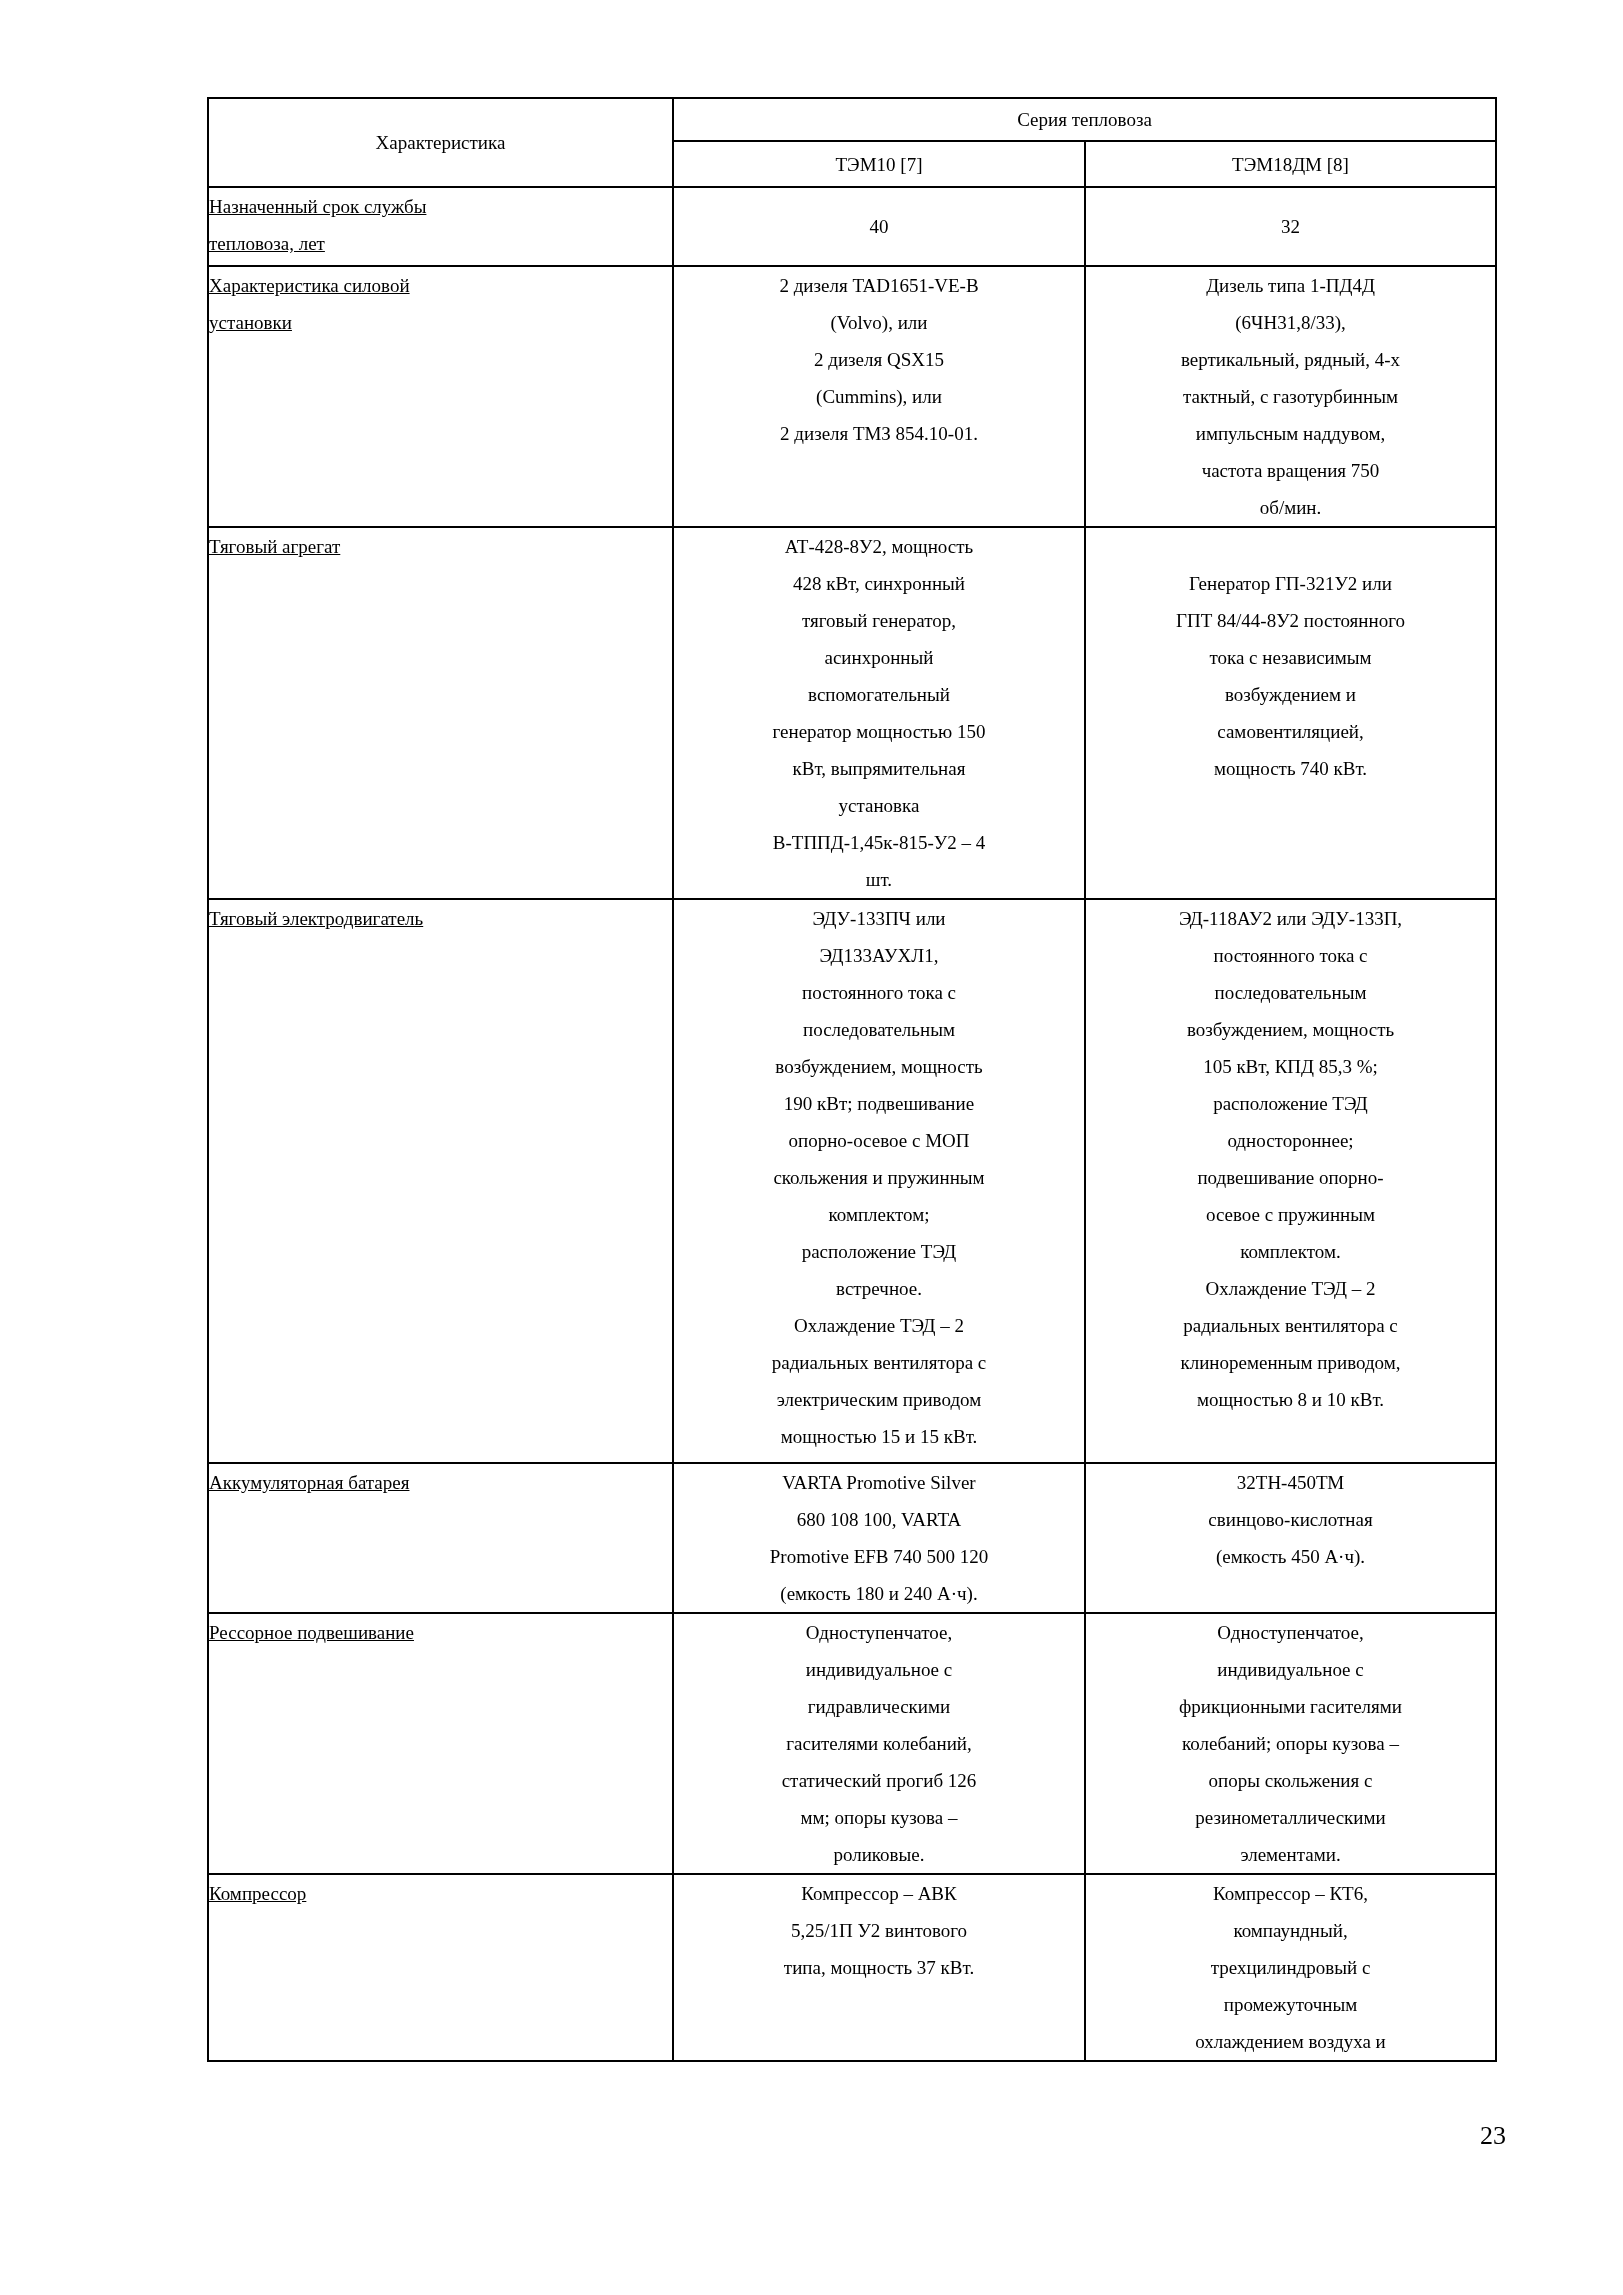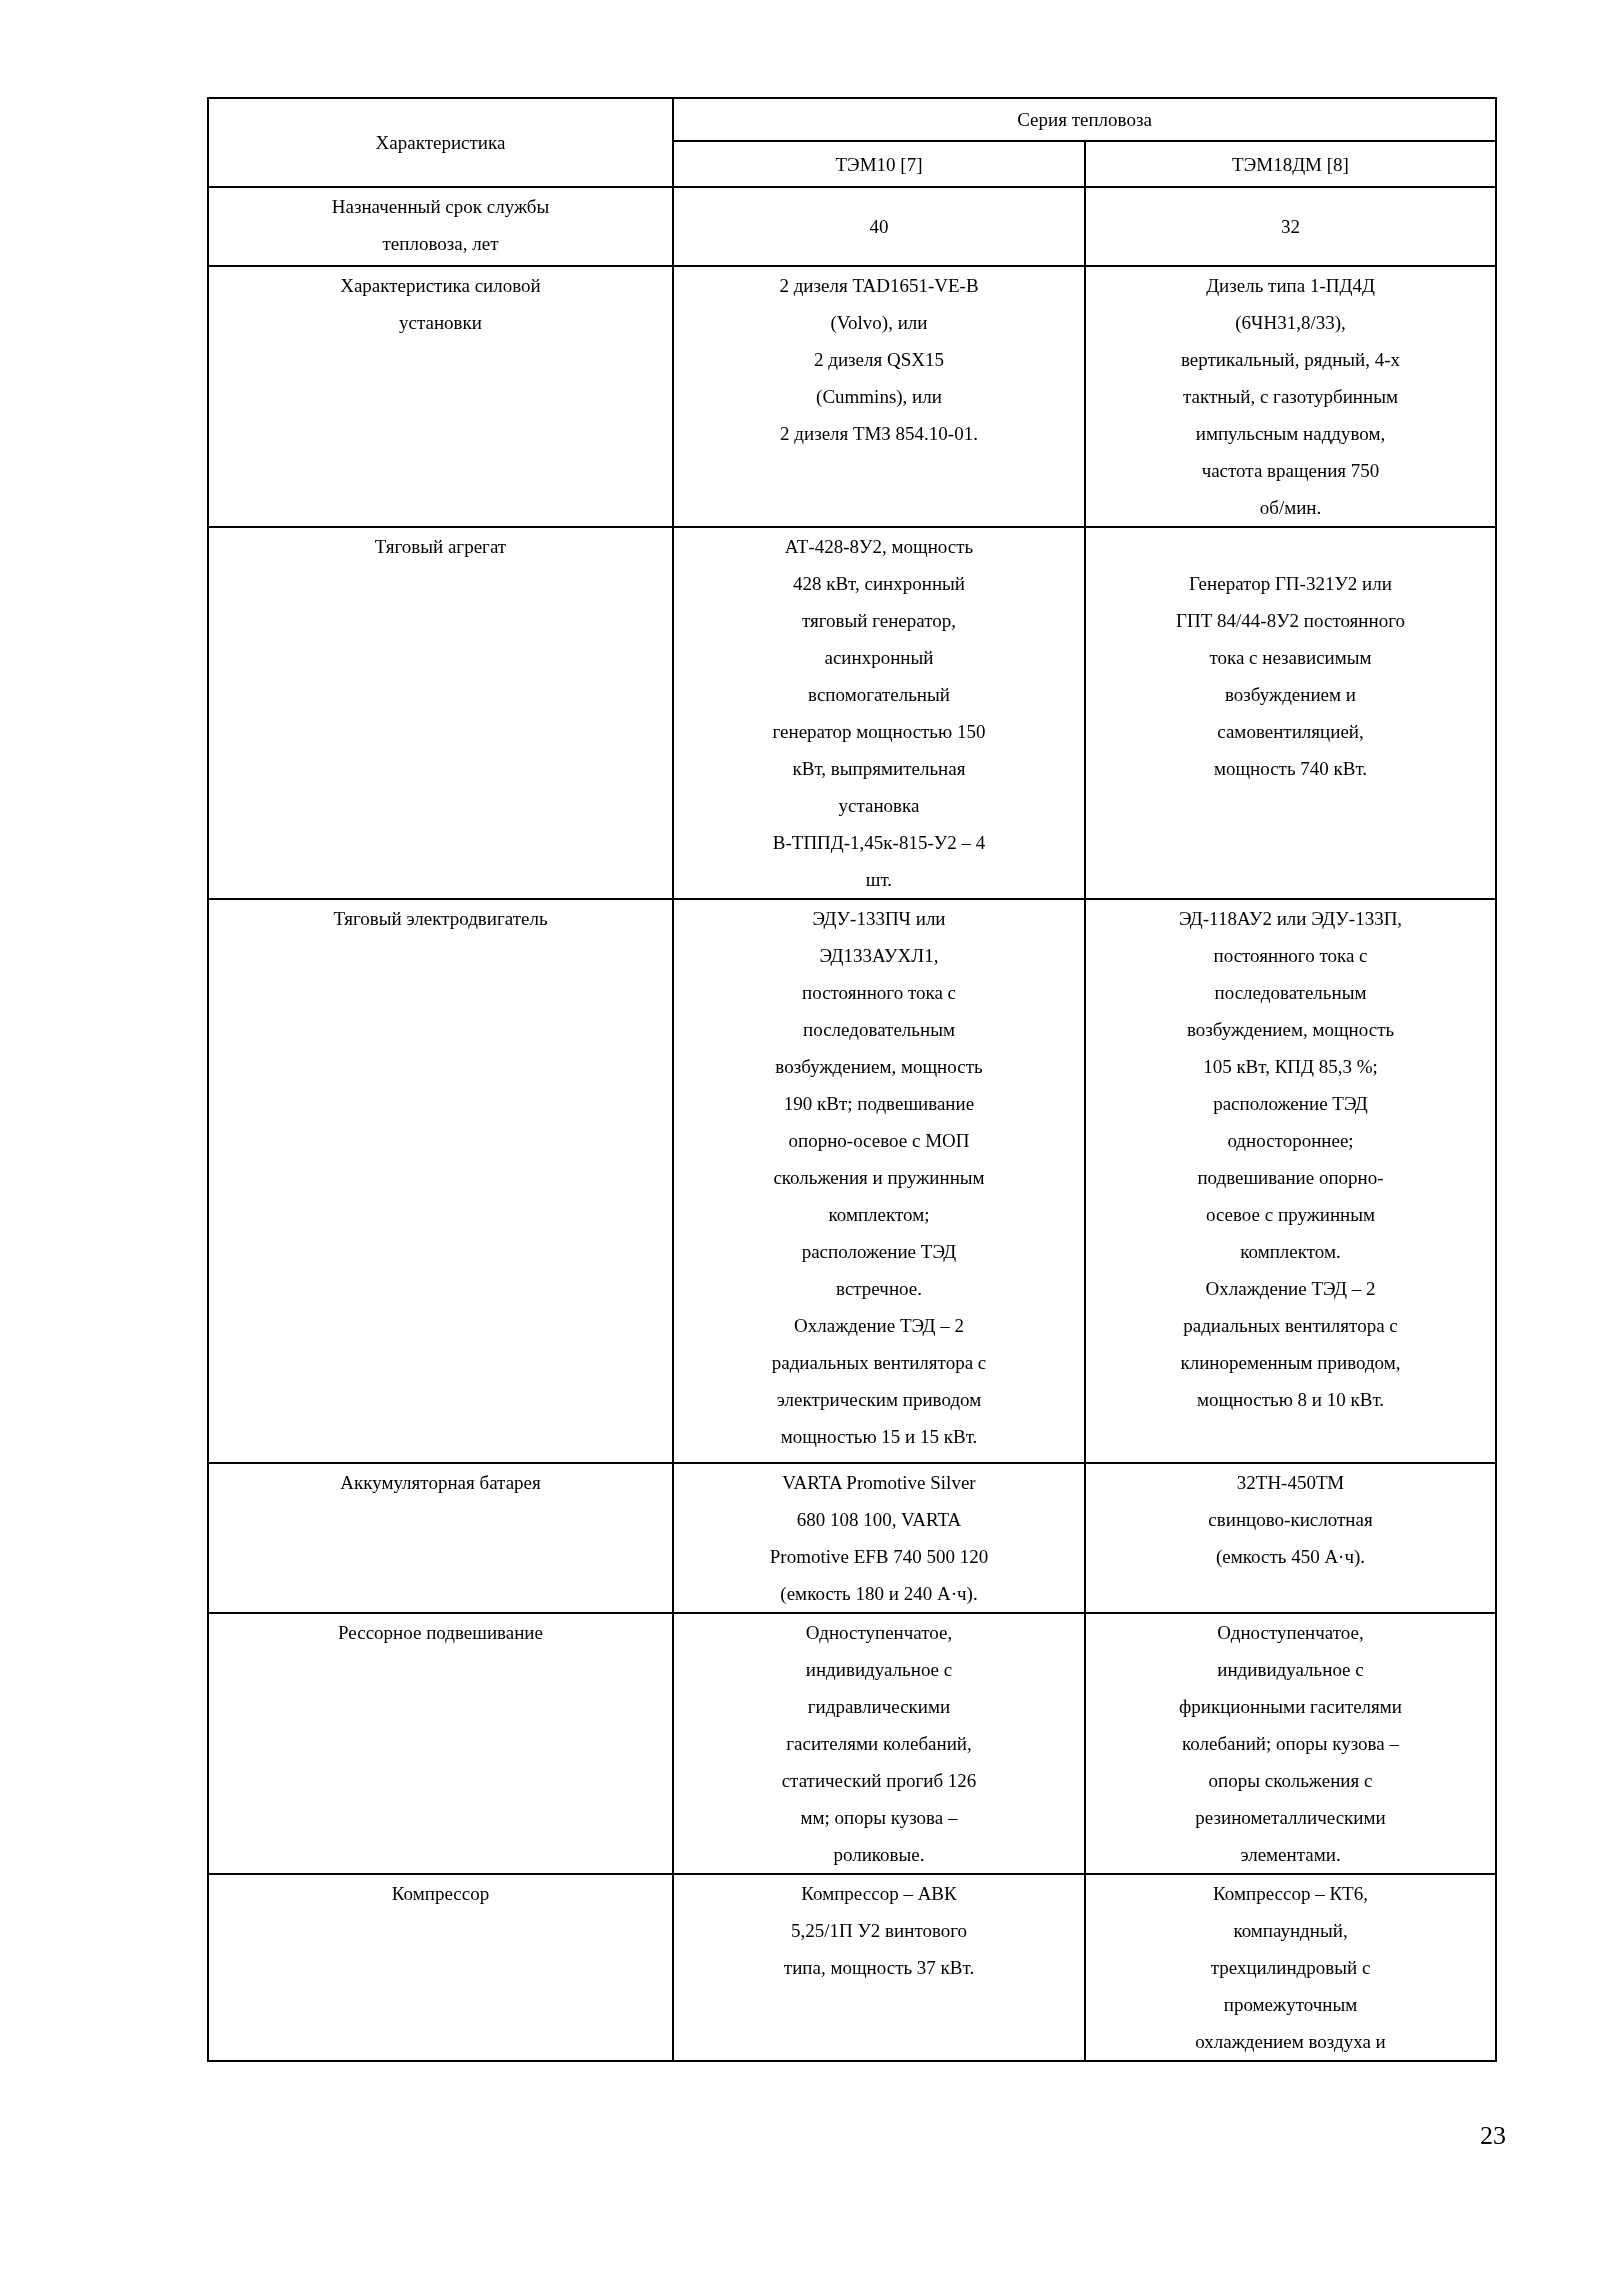--- a/index.html
+++ b/index.html
@@ -31,24 +31,25 @@
     padding: 0;
     overflow: hidden;
   }
   
   th.hdr {
     text-align: center;
     vertical-align: middle;
   }
   
   td.label-cell {
-    text-align: center;
+    text-align: left;
     vertical-align: top;
     padding: 2.6px 5.2px 0 3.9px;
     white-space: pre-line;
+    text-decoration: underline;
   }
   
   td.data-cell {
     text-align: center;
     vertical-align: top;
     padding: 2.6px 2.6px 0 2.6px;
     white-space: pre-line;
   }
   td.data-cell.mid {
     vertical-align: middle;

